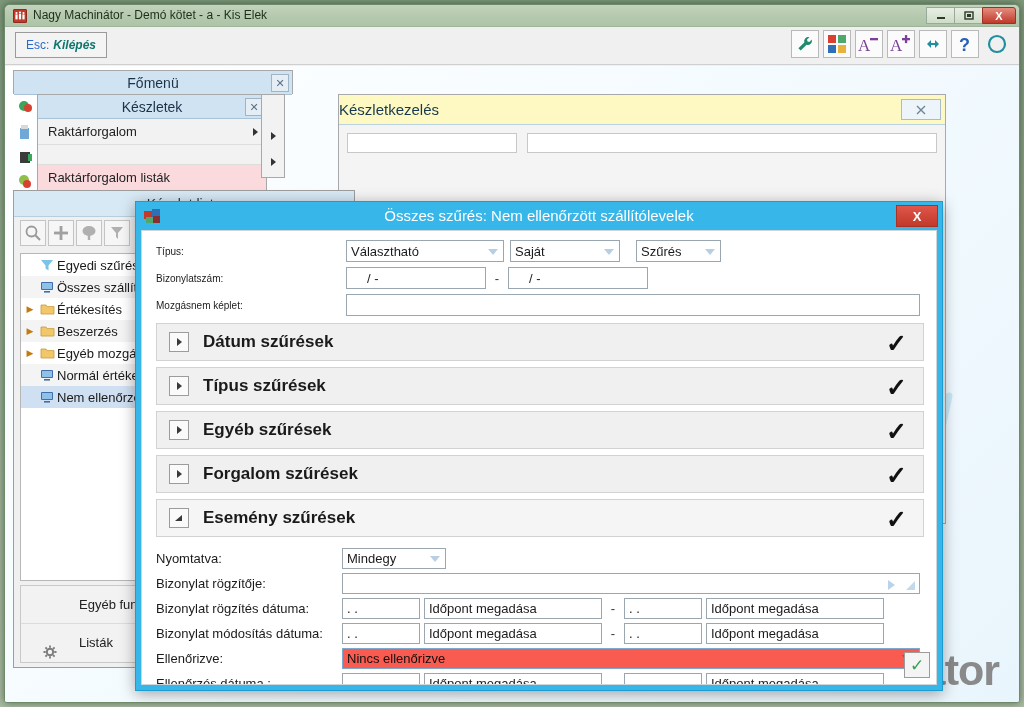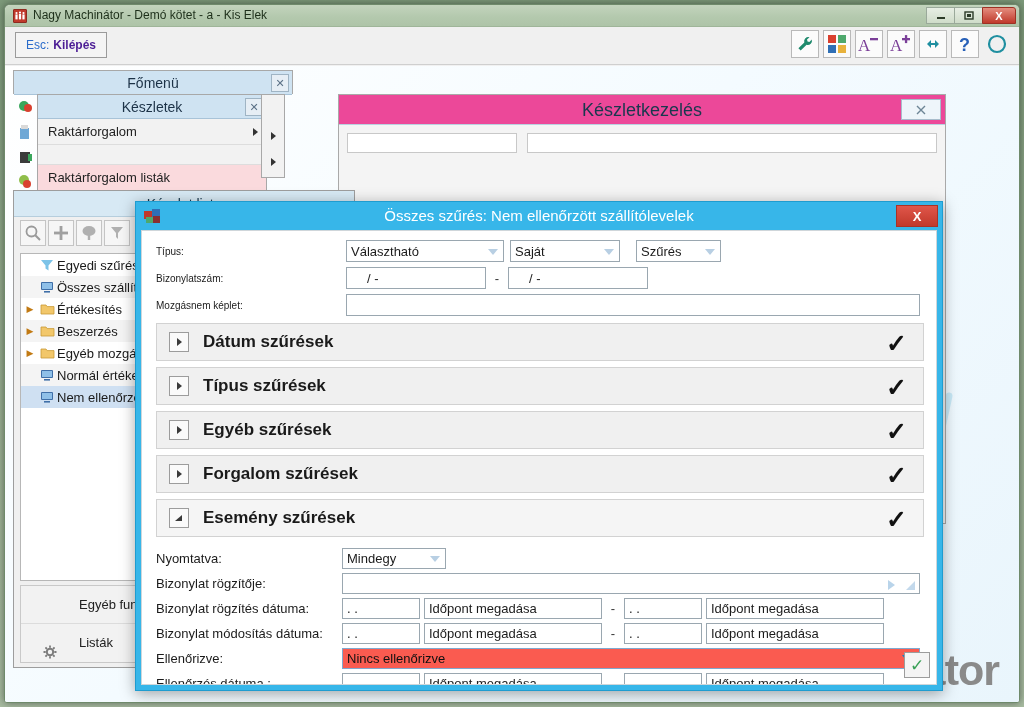--- a/index.html
+++ b/index.html
@@ -65,21 +65,21 @@
     position:relative;
   }
   #esc-button {
     position:absolute; left:10px; top:5px;
     height:26px; padding:0 10px;
     border:1px solid #9a9a9a; background:#f4f4f4;
     display:flex;align-items:center; gap:4px;
     font-size:12px;
   }
   #esc-button .esc-k { color:#2b6ccb; }
-  #esc-button .esc-l { color:#4c1d95; font-weight:bold; }
+  #esc-button .esc-l { color:#0f766e; font-weight:bold;font-style:italic; }
   .tb-right { position:absolute; right:8px; top:3px; display:flex; gap:4px; align-items:center; }
   .tbtn {
     width:28px;height:28px;border:1px solid #b9b9b9;background:#fbfbfb;
     display:flex;align-items:center;justify-content:center;
   }
   .tbtn.noborder { border:none; background:transparent; }
 
   
   #content {
     position:absolute; left:0; top:61px; right:0; bottom:0;
@@ -158,22 +158,22 @@
   .lwb-row { height:38px; line-height:38px; font-size:13px; padding-left:58px; color:#222;
     border-bottom:1px solid #dcdcdc; position:relative; }
   .lwb-row .gicon { position:absolute; left:22px; top:12px; }
 
   
   #keszlet-panel {
     position:absolute; left:333px; top:28px; width:608px; height:430px;
     background:#f4f4f4; border:1px solid #a9a9a9;
   }
   #keszlet-panel .kp-head {
-    height:30px; line-height:30px; text-align:center; font-size:18px;
-    color:#18384e; background:#ec4899; border-bottom:1px solid #b9d2e0;
+    height:30px; line-height:30px; text-align:left; font-size:15px;
+    color:#18384e; background:#fef9c3; border-bottom:1px solid #b9d2e0;
     position:relative;
   }
   #keszlet-panel .kp-head .kx {
     position:absolute; right:4px; top:4px; width:40px; height:21px;
     border:1px solid #a8bccb; background:#eef5fa;
     display:flex;align-items:center;justify-content:center;
     font-size:11px;color:#5d7governor;
   }
   #keszlet-panel .kp-body { padding:8px; }
   .kp-fake-field { height:20px; border:1px solid #c8c8c8; background:#fff; }

